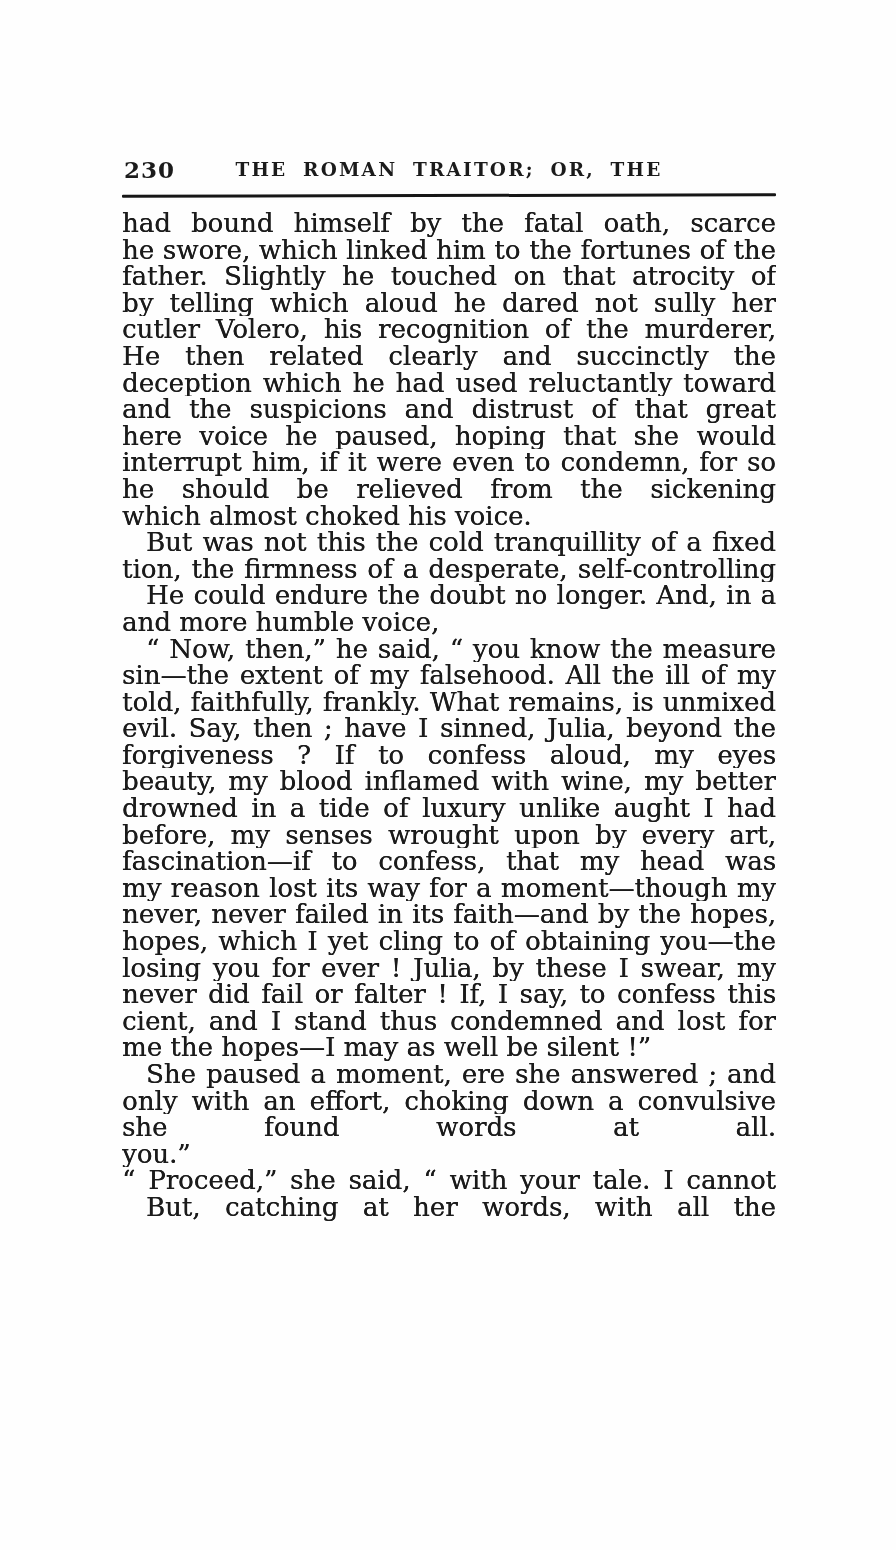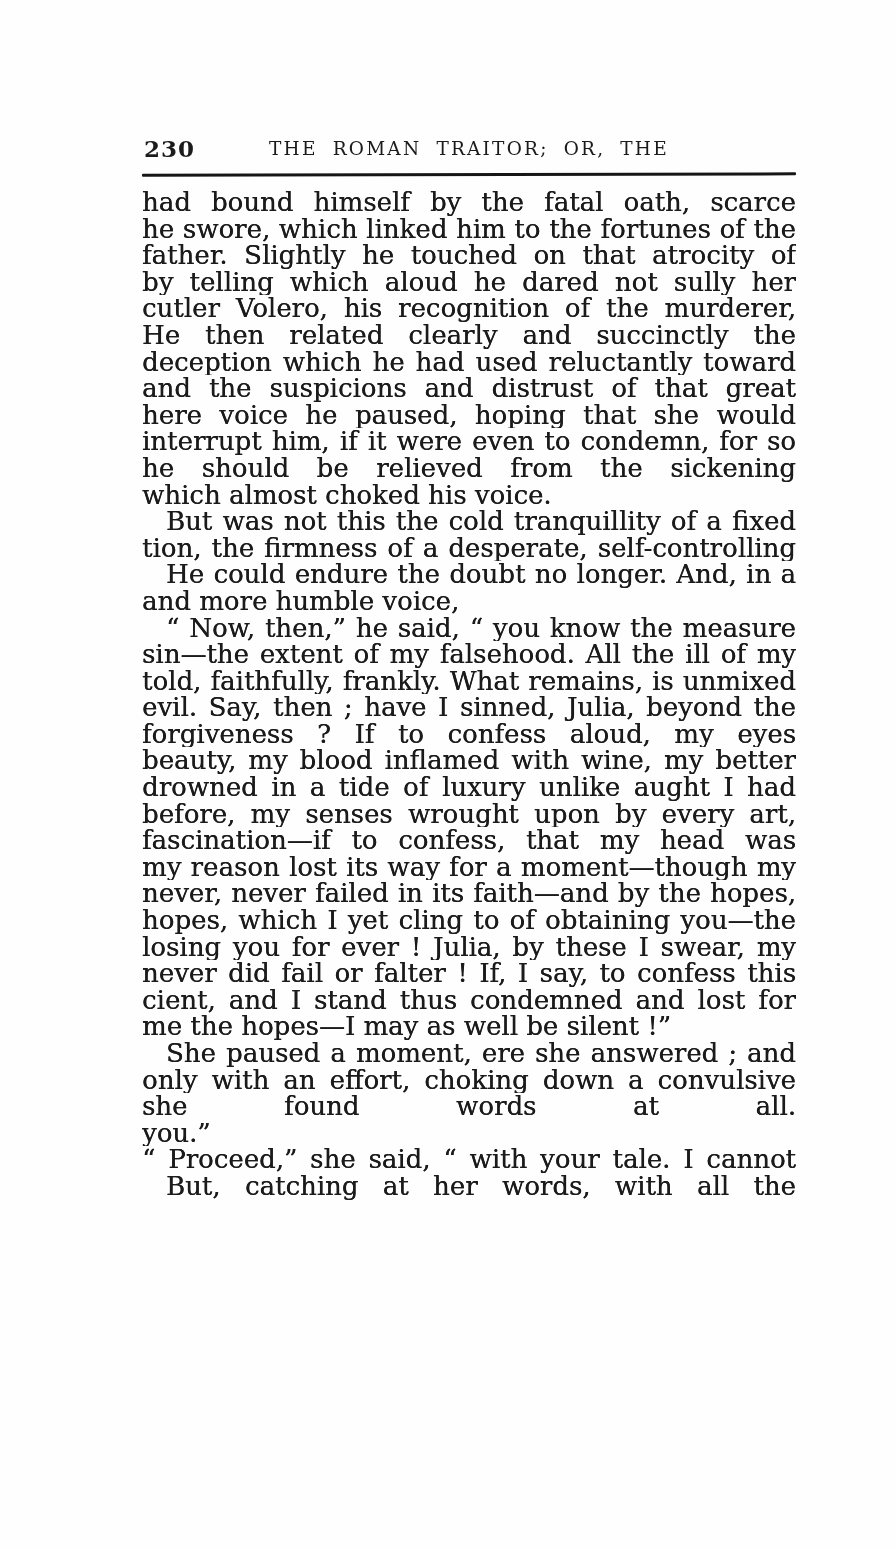--- a/index.html
+++ b/index.html
@@ -12,41 +12,40 @@
     width: 896px;
     height: 1550px;
     background: #fefefe;
     color: #1b1b1b;
     font-family: "DejaVu Serif", serif;
     overflow: hidden;
   }
   .content {
     position: absolute;
     left: 122px;
-    top: 135px;
+    top: 156px;
     width: 654px;
-    margin-left: 20px;
   }
   .header {
     position: relative;
     height: 34px;
   }
   .page-number {
     position: absolute;
     left: 2px;
     top: 0;
     font-size: 23px;
     font-weight: bold;
     letter-spacing: 1px;
   }
   .running-title {
     display: block;
     text-align: center;
     font-size: 18.5px;
-    font-weight: normal;
+    font-weight: bold;
     letter-spacing: 2.2px;
     word-spacing: 7px;
     padding-top: 3px;
     white-space: nowrap;
   }
   .header-rule {
     height: 3px;
     background: #161616;
     margin-top: 4px;
     transform: rotate(-0.12deg);

